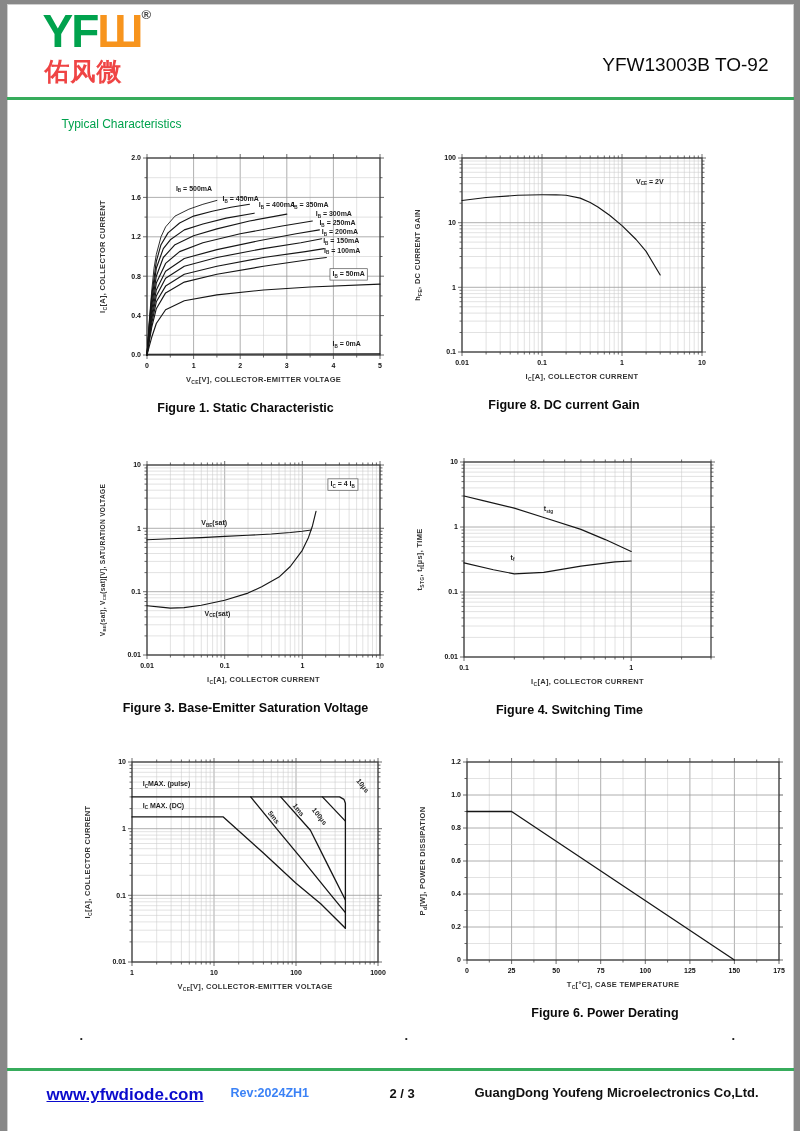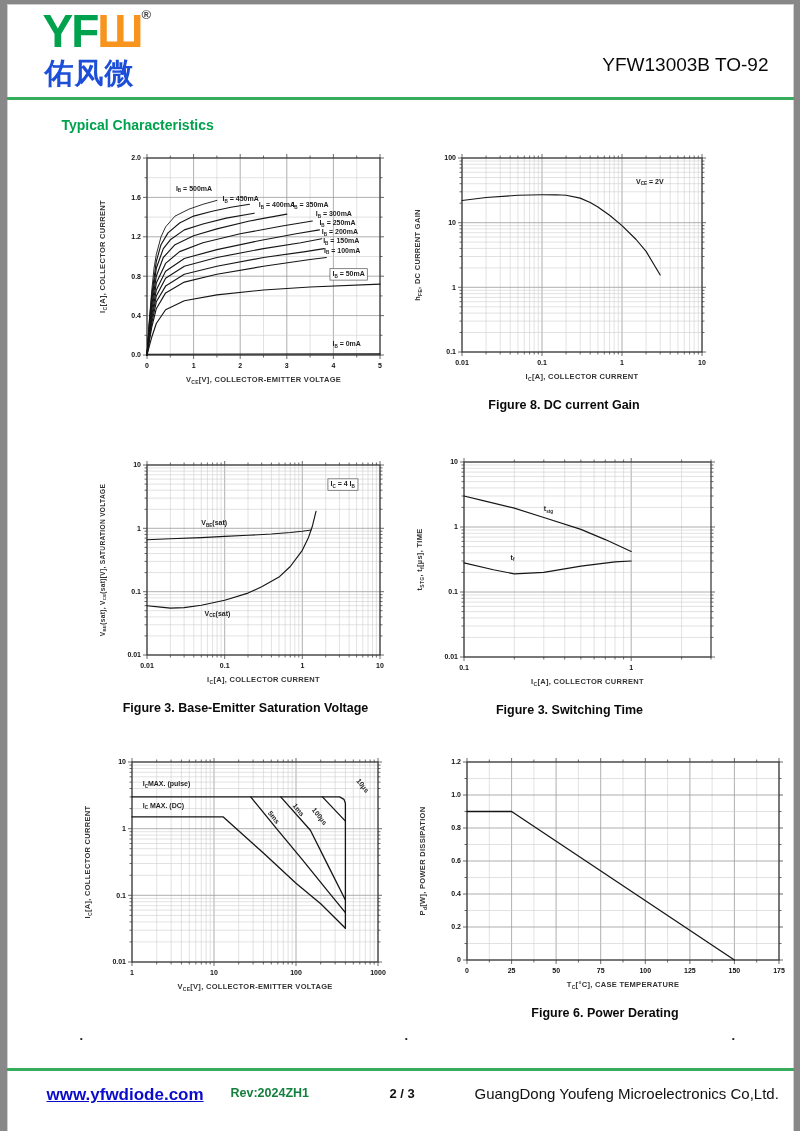--- a/index.html
+++ b/index.html
@@ -2,34 +2,34 @@
 <html><head>
 <meta charset="utf-8">
 <style>
   html,body{margin:0;padding:0;background:#888;}
   #page{position:relative;width:787px;height:1131px;background:#fff;margin:4px auto;
         font-family:"Liberation Sans",sans-serif;box-shadow:inset 0 0 0 1px #cfcfcf;overflow:hidden;}
   .logo-mark{position:absolute;left:36px;top:4px;font-size:46px;font-weight:bold;line-height:1;letter-spacing:-2px;}
   .logo-yf{color:var(--green);}
   .logo-w{color:var(--orange);}
   .logo-reg{font-size:13px;font-weight:bold;color:#444;vertical-align:28px;letter-spacing:0;}
-  .logo-cn{position:absolute;left:38px;top:52px;font-size:29px;font-weight:bold;color:#1d4ed8;letter-spacing:1px;line-height:1.2;}
+  .logo-cn{position:absolute;left:38px;top:52px;font-size:25px;font-weight:bold;color:#ef4444;letter-spacing:1px;line-height:1.2;}
   .doc-title{position:absolute;right:25px;top:50px;font-size:19px;font-weight:normal;color:#0a0a0a;}
   .header-line{position:absolute;left:0;top:93px;width:800px;height:3px;background:var(--line-green);}
-  .section-title{position:absolute;left:55px;top:113px;font-size:14px;font-weight:bold;color:var(--green);}
+  .section-title{position:absolute;left:55px;top:113px;font-size:12px;font-weight:normal;color:var(--green);}
   .figure{position:absolute;}
   .caption{text-align:center;font-size:12.5px;font-weight:bold;color:#0a0a0a;margin-top:1px;line-height:1.3;}
   .caption:empty{display:none;}
   svg text{font-family:"Liberation Sans",sans-serif;}
   .dot{position:absolute;top:1024px;font-size:13px;font-weight:bold;color:#222;}
   .footer-line{position:absolute;left:0;top:1064px;width:800px;height:3px;background:var(--line-green);}
   .footer-link{position:absolute;left:40px;top:1081px;font-size:17px;font-weight:bold;color:var(--link-blue);text-decoration:underline;}
-  .footer-rev{position:absolute;left:224px;top:1082px;font-size:12.5px;font-weight:bold;color:#15803d;}
+  .footer-rev{position:absolute;left:224px;top:1082px;font-size:12.5px;font-weight:bold;color:#3b82f6;}
   .footer-page{position:absolute;left:383px;top:1082px;font-size:13px;font-weight:bold;color:#111;}
-  .footer-company{position:absolute;left:468px;top:1081px;font-size:15px;font-weight:normal;color:#111;}
+  .footer-company{position:absolute;left:468px;top:1081px;font-size:13px;font-weight:bold;color:#111;}
 </style>
 </head>
 <body>
 
 <div id="page" style="--green: #00A24D; --orange: #F7941D; --line-green: #37AC5C; --link-blue: #0B0BCC;">
 
   <div>
     <div class="logo-mark"><span class="logo-yf">YF</span><span class="logo-w">Ш</span><span class="logo-reg">®</span></div>
     <div class="logo-cn">佑风微</div>
     <div class="doc-title">YFW13003B TO-92</div>
@@ -142,20 +142,21 @@
         <text x="227.42" y="73.4725" font-size="7" font-weight="600" fill="#1d1d1d" text-anchor="start"><tspan>I</tspan><tspan font-size="4.6" dy="1.4">B</tspan><tspan dy="-1.4"> = 250mA</tspan></text>
         <text x="229.75" y="82.33749999999999" font-size="7" font-weight="600" fill="#1d1d1d" text-anchor="start"><tspan>I</tspan><tspan font-size="4.6" dy="1.4">B</tspan><tspan dy="-1.4"> = 200mA</tspan></text>
         <text x="231.148" y="91.2025" font-size="7" font-weight="600" fill="#1d1d1d" text-anchor="start"><tspan>I</tspan><tspan font-size="4.6" dy="1.4">B</tspan><tspan dy="-1.4"> = 150mA</tspan></text>
         <text x="232.08" y="100.56" font-size="7" font-weight="600" fill="#1d1d1d" text-anchor="start"><tspan>I</tspan><tspan font-size="4.6" dy="1.4">B</tspan><tspan dy="-1.4"> = 100mA</tspan></text>
         <rect x="237.96800231933594" y="116.69999694824219" width="37.32814025878906" height="11.400001525878906" fill="#fff" stroke="#555" stroke-width="0.7"></rect>
         <text x="240.46800000000002" y="124.19999999999999" font-size="7" font-weight="600" fill="#1d1d1d" text-anchor="start"><tspan>I</tspan><tspan font-size="4.6" dy="1.4">B</tspan><tspan dy="-1.4"> = 50mA</tspan></text>
         <text x="240.46800000000002" y="194.135" font-size="7" font-weight="600" fill="#1d1d1d" text-anchor="start"><tspan>I</tspan><tspan font-size="4.6" dy="1.4">B</tspan><tspan dy="-1.4"> = 0mA</tspan></text>
         <text x="171.5" y="230" font-size="7.5" font-weight="600" fill="#333" text-anchor="middle" letter-spacing="0.3"><tspan>V</tspan><tspan font-size="5.0" dy="1.5">CE</tspan><tspan dy="-1.5">[V], COLLECTOR-EMITTER VOLTAGE</tspan></text>
         <text x="13" y="104.5" font-size="7.5" font-weight="600" fill="#333" text-anchor="middle" transform="rotate(-90 13 104.5)" letter-spacing="0.3"><tspan>I</tspan><tspan font-size="5.0" dy="1.5">C</tspan><tspan dy="-1.5">[A], COLLECTOR CURRENT</tspan></text>
       </svg>
+    <div class="caption">Figure 1. Static Characteristic</div>
   </div>
   <div class="figure" style="left:400px;top:148px">
     <svg width="315" height="240" viewBox="0 0 315 240">
         <g>
           <line x1="55.0" y1="6" x2="55.0" y2="200" stroke="#9a9a9a" stroke-width="0.8"></line>
           <line x1="79.1" y1="6" x2="79.1" y2="200" stroke="#c9c9c9" stroke-width="0.55"></line>
           <line x1="93.2" y1="6" x2="93.2" y2="200" stroke="#c9c9c9" stroke-width="0.55"></line>
           <line x1="103.2" y1="6" x2="103.2" y2="200" stroke="#c9c9c9" stroke-width="0.55"></line>
           <line x1="110.9" y1="6" x2="110.9" y2="200" stroke="#c9c9c9" stroke-width="0.55"></line>
           <line x1="117.3" y1="6" x2="117.3" y2="200" stroke="#c9c9c9" stroke-width="0.55"></line>
@@ -667,21 +668,21 @@
         <text x="49" y="138.4" font-size="7" font-weight="700" fill="#111" text-anchor="end"><tspan>0.1</tspan></text>
         <text x="49" y="73.4" font-size="7" font-weight="700" fill="#111" text-anchor="end"><tspan>1</tspan></text>
         <text x="49" y="8.4" font-size="7" font-weight="700" fill="#111" text-anchor="end"><tspan>10</tspan></text>
         <path d="M55.0 40.0 L74.1 44.6 L105.3 52.1 L134.8 61.5 L171.9 73.4 L196.3 83.6 L222.2 95.5" fill="none" stroke="#161616" stroke-width="1.15" stroke-linejoin="round" stroke-linecap="round"></path>
         <path d="M55.0 106.9 L84.4 113.7 L105.3 117.9 L134.8 116.4 L171.9 110.1 L206.0 105.9 L222.2 105.0" fill="none" stroke="#161616" stroke-width="1.15" stroke-linejoin="round" stroke-linecap="round"></path>
         <text x="134.78285434537514" y="55.20252683539087" font-size="7" font-weight="600" fill="#1d1d1d" text-anchor="start"><tspan>t</tspan><tspan font-size="4.6" dy="1.4">stg</tspan><tspan dy="-1.4"></tspan></text>
         <text x="101.61238149228038" y="103.60981400367598" font-size="7" font-weight="600" fill="#1d1d1d" text-anchor="start"><tspan>t</tspan><tspan font-size="4.6" dy="1.4">f</tspan><tspan dy="-1.4"></tspan></text>
         <text x="178.5" y="228" font-size="7.5" font-weight="600" fill="#333" text-anchor="middle" letter-spacing="0.3"><tspan>I</tspan><tspan font-size="5.0" dy="1.5">C</tspan><tspan dy="-1.5">[A], COLLECTOR CURRENT</tspan></text>
         <text x="13" y="103.5" font-size="7.5" font-weight="600" fill="#333" text-anchor="middle" transform="rotate(-90 13 103.5)" letter-spacing="0.3"><tspan>t</tspan><tspan font-size="5.0" dy="1.5">STG</tspan><tspan dy="-1.5">, t</tspan><tspan font-size="5.0" dy="1.5">f</tspan><tspan dy="-1.5">[µs], TIME</tspan></text>
       </svg>
-    <div class="caption">Figure 3. Switching Time</div>
+    <div class="caption">Figure 4. Switching Time</div>
   </div>
   <div class="figure" style="left:70px;top:752px">
     <svg width="321" height="246" viewBox="0 0 321 246">
         <g>
           <line x1="55.0" y1="6" x2="55.0" y2="206" stroke="#9a9a9a" stroke-width="0.8"></line>
           <line x1="79.7" y1="6" x2="79.7" y2="206" stroke="#c9c9c9" stroke-width="0.55"></line>
           <line x1="94.1" y1="6" x2="94.1" y2="206" stroke="#c9c9c9" stroke-width="0.55"></line>
           <line x1="104.4" y1="6" x2="104.4" y2="206" stroke="#c9c9c9" stroke-width="0.55"></line>
           <line x1="112.3" y1="6" x2="112.3" y2="206" stroke="#c9c9c9" stroke-width="0.55"></line>
           <line x1="118.8" y1="6" x2="118.8" y2="206" stroke="#c9c9c9" stroke-width="0.55"></line>

